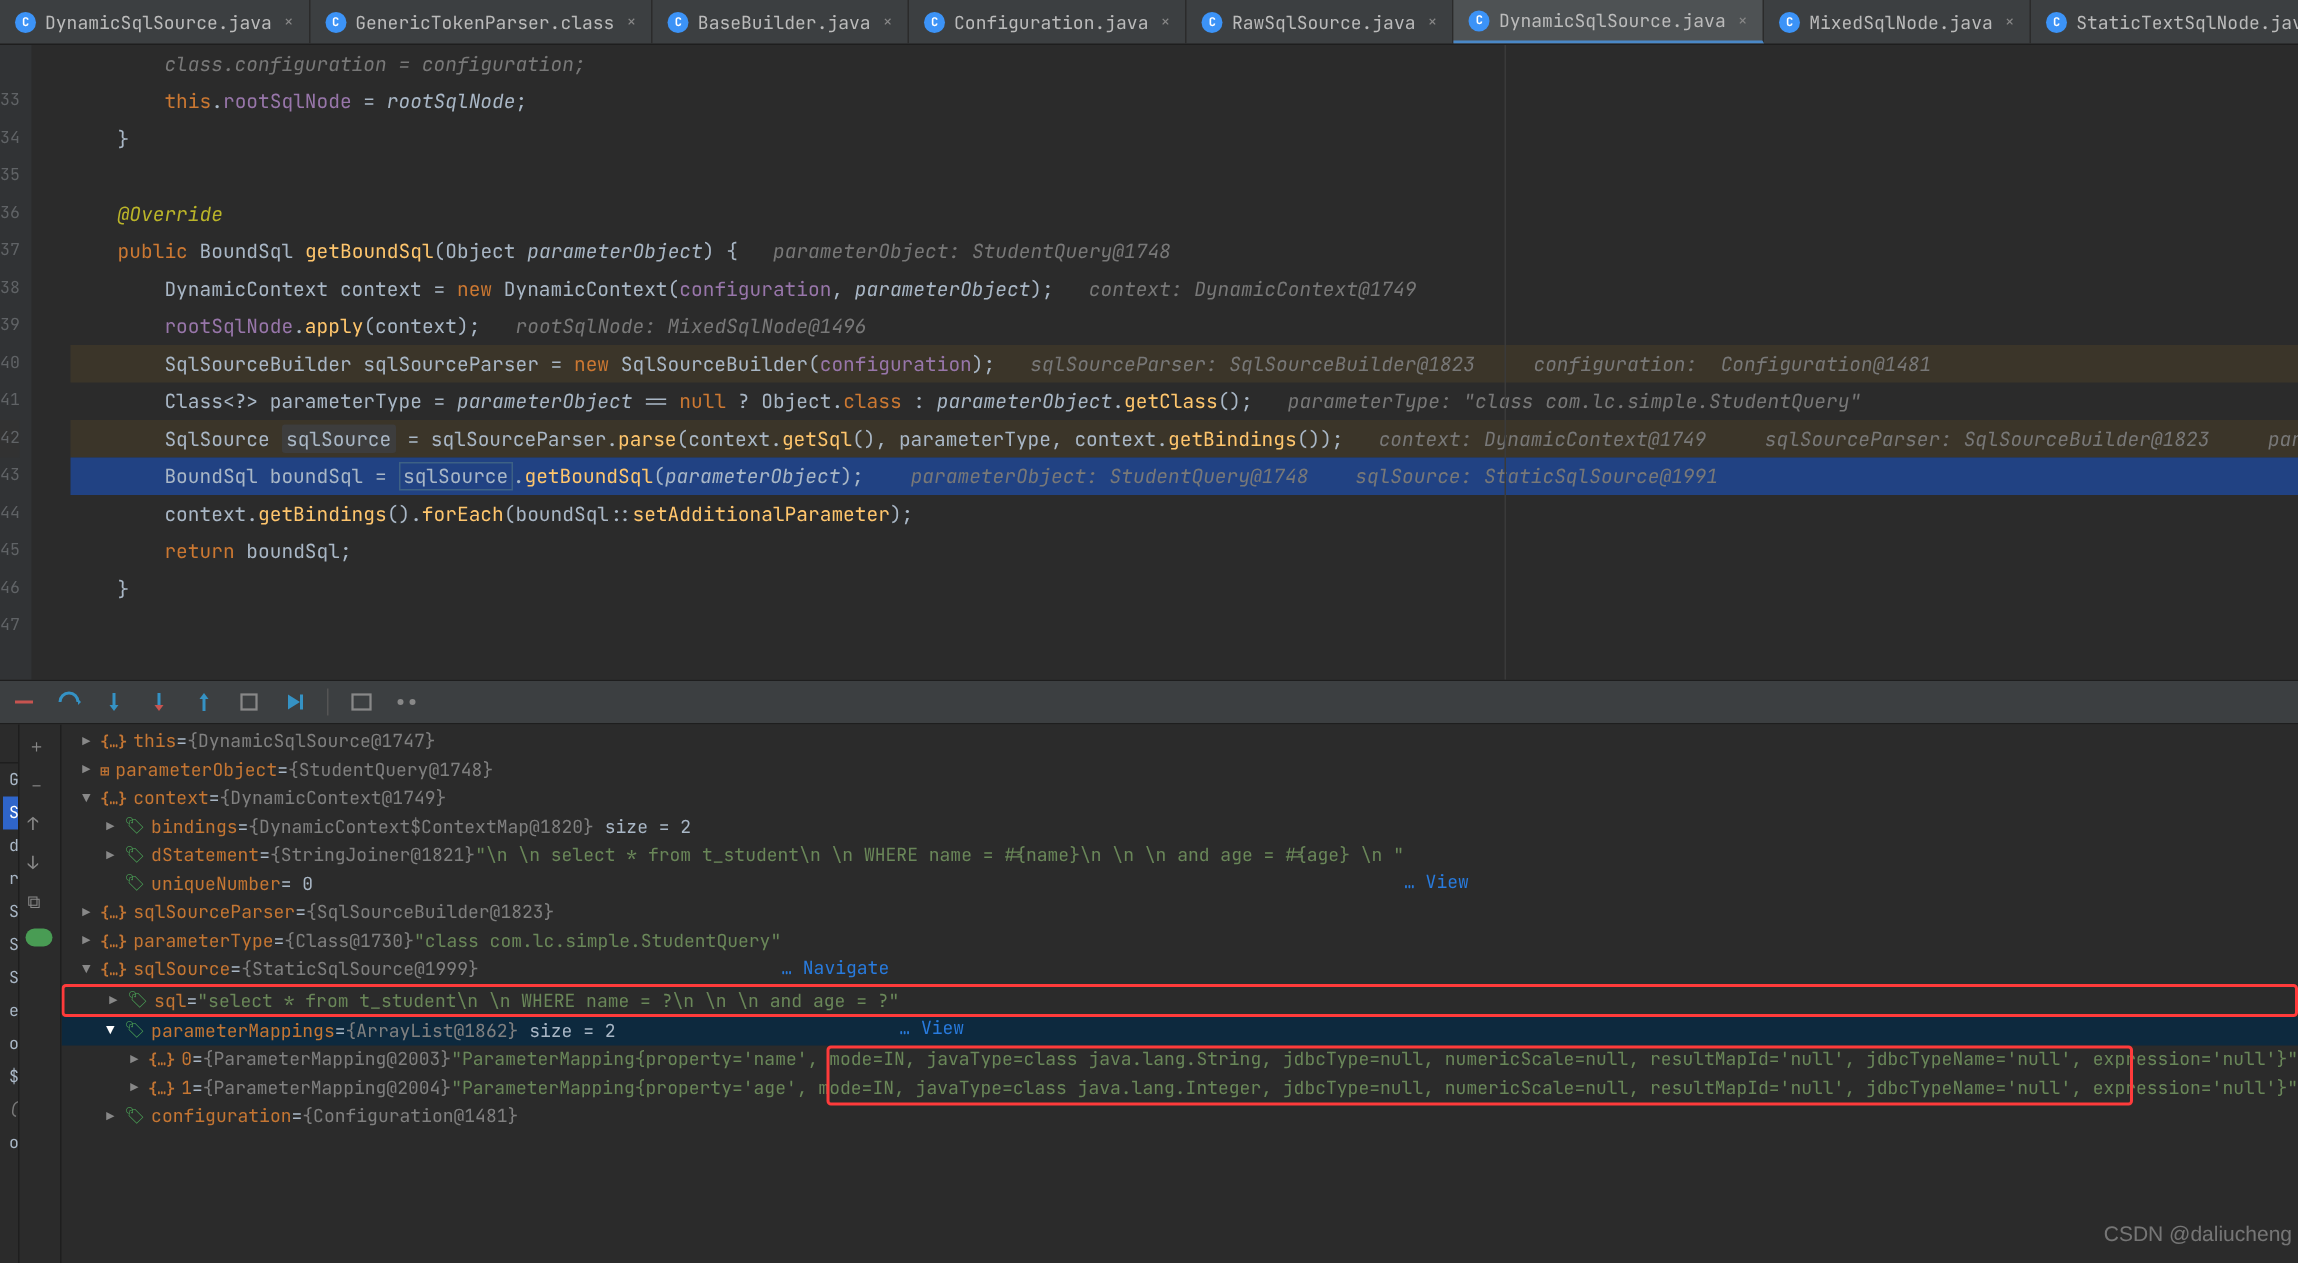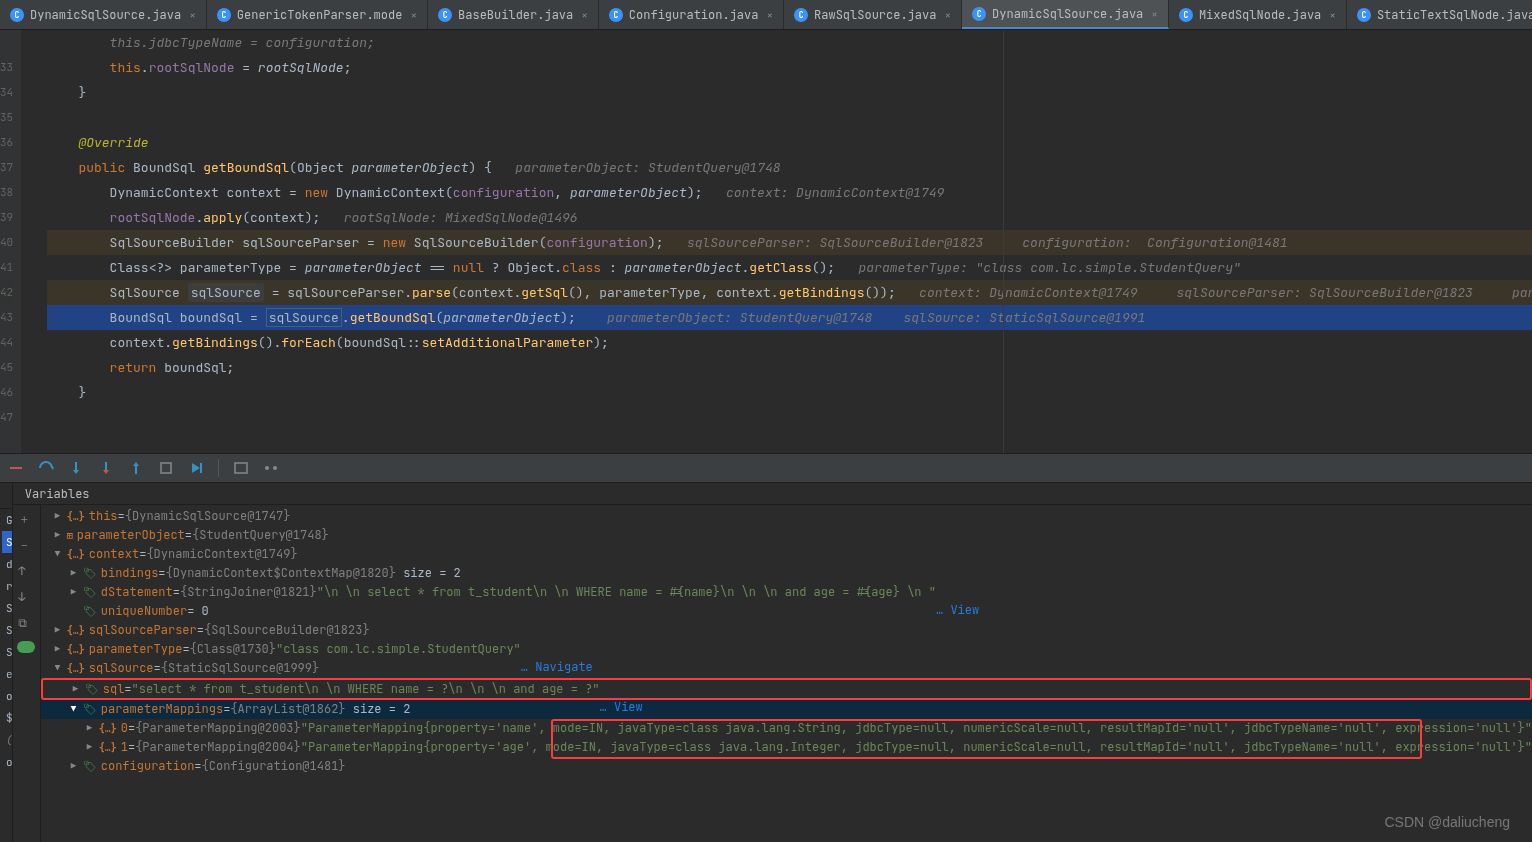--- a/index.html
+++ b/index.html
@@ -58,34 +58,34 @@
 .ico-brace { color: #c57633; font-size: 10px; font-weight: bold; margin-right: 4px; }
 .ico-tag { color: #499c54; font-size: 11px; margin-right: 4px; }
 .var-name { color: #c57633; }
 .var-eq { color: #a9b7c6; }
 .var-type { color: #808080; }
 .var-str { color: #6a8759; }
 .var-size { color: #a9b7c6; }
 .var-link { color: #287bde; cursor: pointer; margin-top: 36px; }
 .redbox { border: 2px solid #ff3b3b; border-radius: 3px; }
 
-.watermark { position: absolute; bottom: 12px; right: 22px; color: rgba(255,255,255,0.35); font-size: 14px; font-family: sans-serif; }
+.watermark { position: absolute; bottom: 12px; right: 4px; color: rgba(255,255,255,0.35); font-size: 14px; font-family: sans-serif; }
 </style>
 </head>
 <body>
 
 <div class="tabs">
   <div class="tab">
       <span class="tab-icon">C</span>
       <span>DynamicSqlSource.java</span>
       <span class="tab-close">×</span>
     </div>
   <div class="tab">
       <span class="tab-icon">C</span>
-      <span>GenericTokenParser.mode</span>
+      <span>GenericTokenParser.class</span>
       <span class="tab-close">×</span>
     </div>
   <div class="tab">
       <span class="tab-icon">C</span>
       <span>BaseBuilder.java</span>
       <span class="tab-close">×</span>
     </div>
   <div class="tab">
       <span class="tab-icon">C</span>
       <span>Configuration.java</span>
@@ -127,21 +127,21 @@
     <div class="gutter-line">41</div>
     <div class="gutter-line hl">42</div>
     <div class="gutter-line">43</div>
     <div class="gutter-line">44</div>
     <div class="gutter-line">45</div>
     <div class="gutter-line">46</div>
     <div class="gutter-line">47</div>
   </div>
   <div class="code">
     <div class="margin-ruler"></div>
-    <div class="code-line"><span class="hint">        this.jdbcTypeName = configuration;</span></div>
+    <div class="code-line"><span class="hint">        class.configuration = configuration;</span></div>
     <div class="code-line">        <span class="kw">this</span>.<span class="fld">rootSqlNode</span> = <span class="par">rootSqlNode</span>;</div>
     <div class="code-line">    }</div>
     <div class="code-line"></div>
     <div class="code-line">    <span class="ann">@Override</span></div>
     <div class="code-line">    <span class="kw">public</span> <span class="typ">BoundSql</span> <span class="mtd">getBoundSql</span>(<span class="typ">Object</span> <span class="par">parameterObject</span>) {   <span class="hint">parameterObject: StudentQuery@1748</span></div>
     <div class="code-line">        <span class="typ">DynamicContext</span> context = <span class="kw">new</span> <span class="typ">DynamicContext</span>(<span class="fld">configuration</span>, <span class="par">parameterObject</span>);   <span class="hint">context: DynamicContext@1749</span></div>
     <div class="code-line">        <span class="fld">rootSqlNode</span>.<span class="mtd">apply</span>(context);   <span class="hint">rootSqlNode: MixedSqlNode@1496</span></div>
     <div class="code-line hl-yellow">        <span class="typ">SqlSourceBuilder</span> sqlSourceParser = <span class="kw">new</span> <span class="typ">SqlSourceBuilder</span>(<span class="fld">configuration</span>);   <span class="hint">sqlSourceParser: SqlSourceBuilder@1823</span>     <span class="hint">configuration:  Configuration@1481</span></div>
     <div class="code-line">        <span class="typ">Class</span>&lt;?&gt; parameterType = <span class="par">parameterObject</span> == <span class="kw">null</span> ? <span class="typ">Object</span>.<span class="kw">class</span> : <span class="par">parameterObject</span>.<span class="mtd">getClass</span>();   <span class="hint">parameterType: "class com.lc.simple.StudentQuery"</span></div>
     <div class="code-line hl-yellow">        <span class="typ">SqlSource</span> <span class="box">sqlSource</span> = sqlSourceParser.<span class="mtd">parse</span>(context.<span class="mtd">getSql</span>(), parameterType, context.<span class="mtd">getBindings</span>());   <span class="hint">context: DynamicContext@1749</span>     <span class="hint">sqlSourceParser: SqlSourceBuilder@1823</span>     <span class="hint">par</span></div>
@@ -235,23 +235,20 @@
       <div class="frame-row"><span>Session</span> </div>
       <div class="frame-row"><span>Session</span> </div>
       <div class="frame-row"><span>ession</span> </div>
       <div class="frame-row"><span>od</span> </div>
       <div class="frame-row"><span>$PlainMethodInvoke</span></div>
       <div class="frame-row"><span class="pkg-hint">(org.apache.ibatis.bi</span></div>
       <div class="frame-row"><span>oxy4</span> </div>
     </div>
   </div>
   <div class="vars-col">
-    <div class="vars-header-row">
-        <span>Variables</span>
-      </div>
     <div class="vars-body">
       <div class="var-toolbar">
         <div class="vbtn">＋</div>
         <div class="vbtn">－</div>
         <div class="vbtn">↑</div>
         <div class="vbtn">↓</div>
         <div class="vbtn">⧉</div>
         <div class="vbtn" style="background:#499c54;width:18px;height:12px;border-radius:6px;"></div>
       </div>
       <div class="vars-tree">

